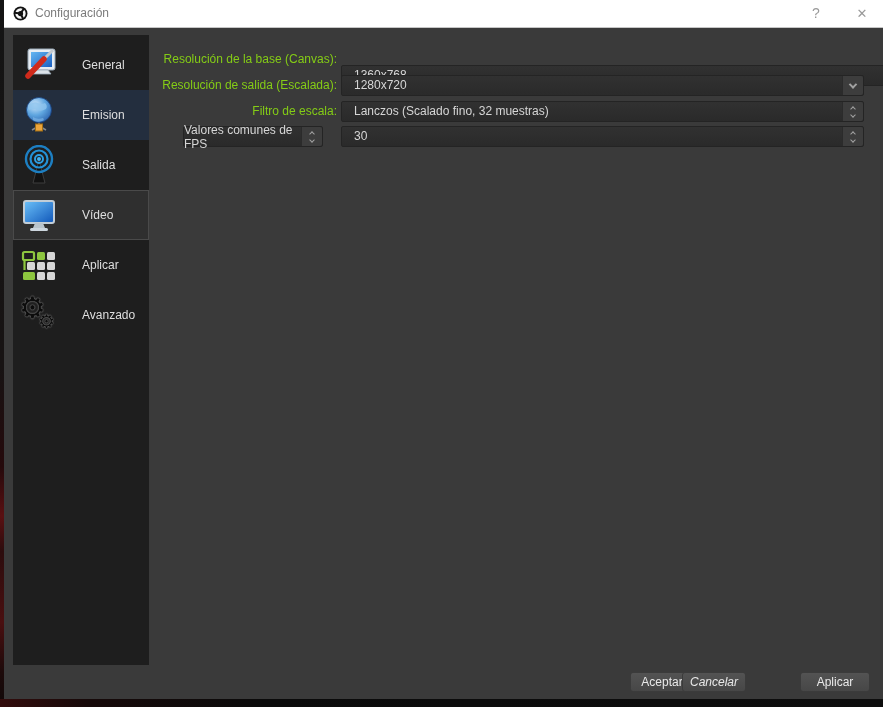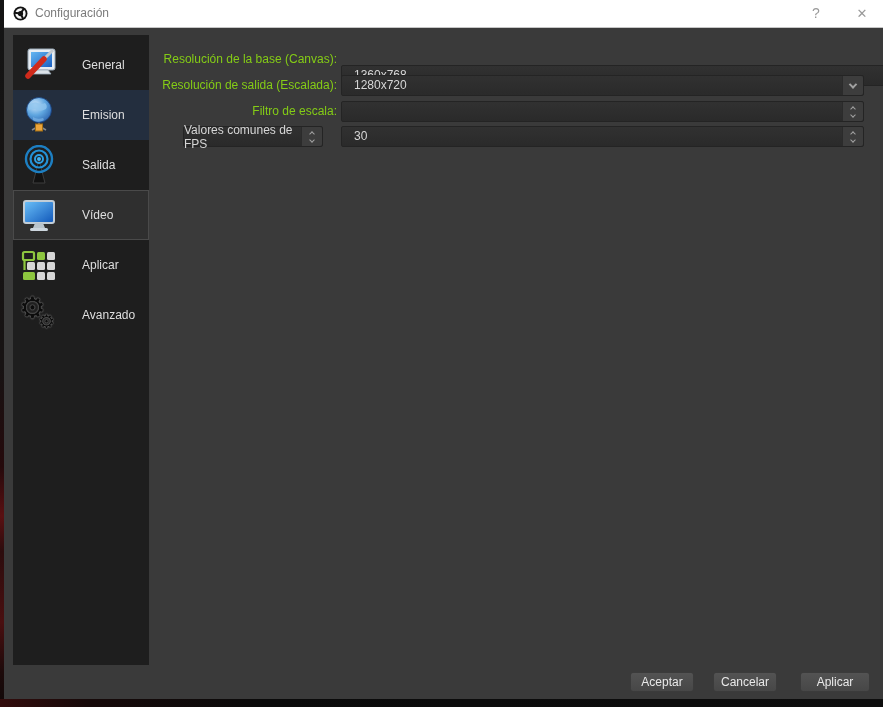--- a/index.html
+++ b/index.html
@@ -94,21 +94,21 @@
   }
   .fps-combo .value { padding-right:18px; }
   
   .btn {
     position:absolute; top:644px; height:20px; border-radius:3px;
     background:linear-gradient(#535353,#474747); border:1px solid #3b3b3b;
     color:#e9e9e9; font-size:12px; text-align:center; line-height:18px;
     cursor:default;
   }
   .btn-accept { left:626px; width:64px; }
-  .btn-cancel { left:709px; width:64px; }
+  .btn-cancel { left:678px; width:64px;font-style:italic; }
   .btn-apply  { left:796px; width:70px; }
 </style>
 </head>
 <body>
 
 <div id="screen">
   <div class="underlay-left"></div>
   <div class="underlay-bottom"></div>
 
   <div class="window">
@@ -235,20 +235,21 @@
       <div class="form-label" style="top:47px">Resolución de salida (Escalada):</div>
       <div class="field" style="left:337px; top:47px; width:523px">
         <span class="value">1280x720</span>
         <span class="arrows">
             <span class="chev down"></span>
           </span>
       </div>
 
       <div class="form-label" style="top:73px">Filtro de escala:</div>
       <div class="field" style="left:337px; top:73px; width:523px">
+        <span class="value">Lanczos (Scalado fino, 32 muestras)</span>
         <span class="arrows">
           <span class="chev sm up"></span>
             <span class="chev sm down"></span>
         </span>
       </div>
 
       <div class="fps-combo">
         <span class="value">Valores comunes de FPS</span>
         <span class="arrows">
           <span class="chev sm up"></span>

